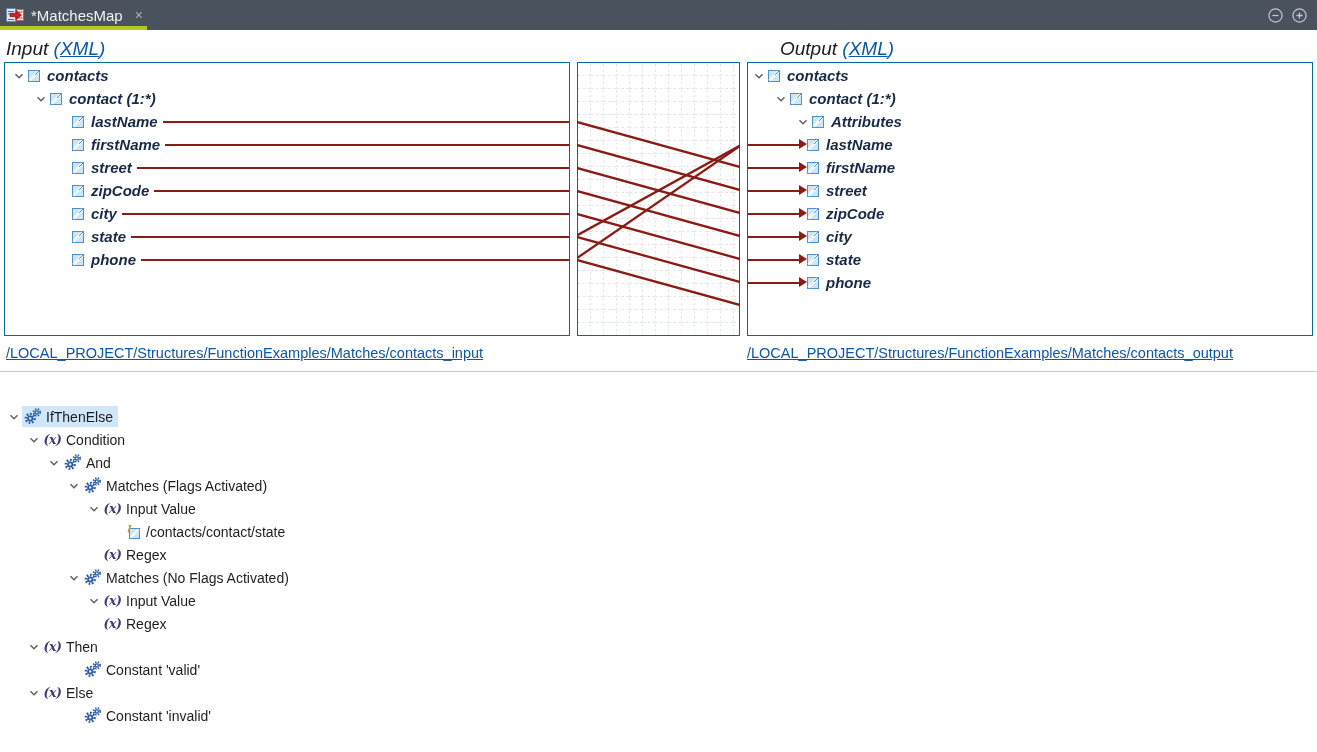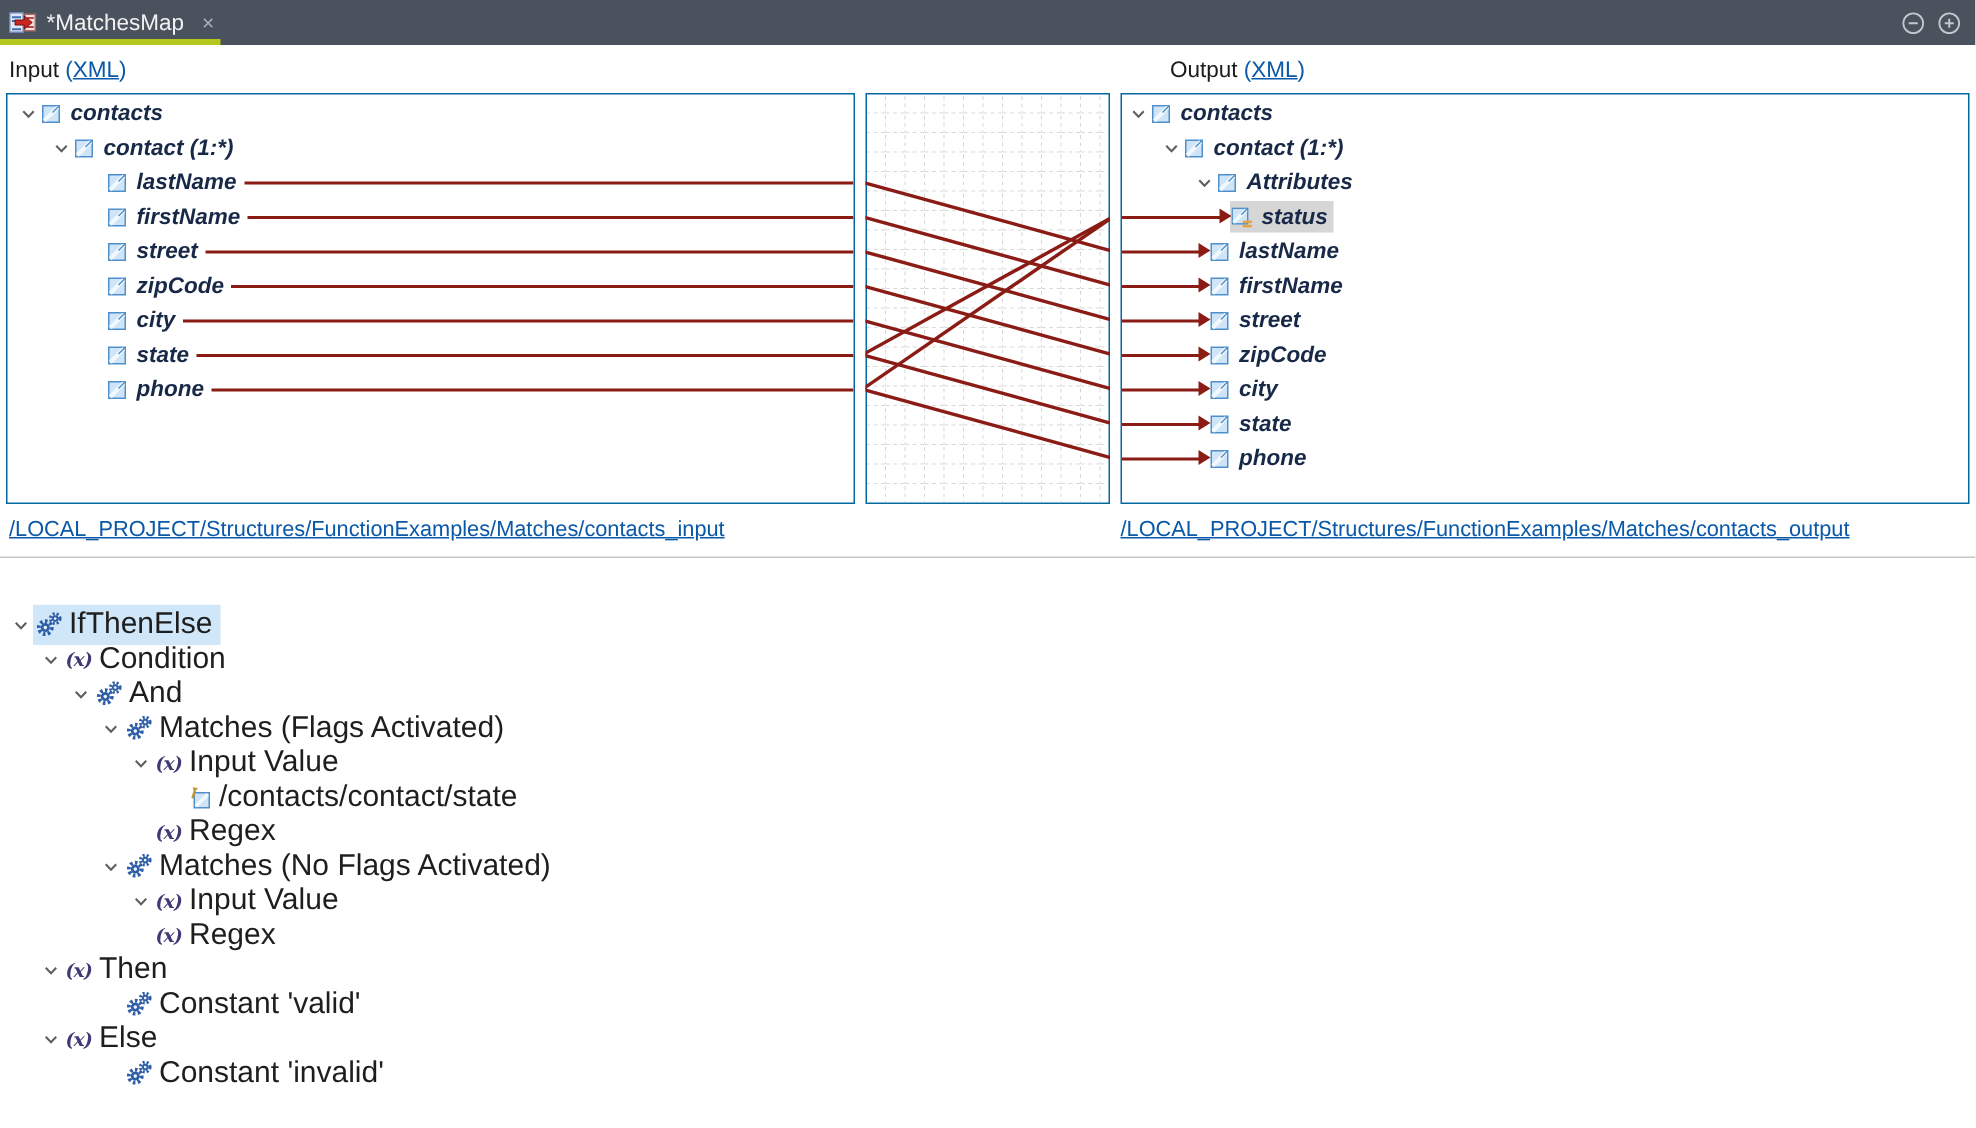--- a/index.html
+++ b/index.html
@@ -12,21 +12,21 @@
               background:#4a525d; display:flex; align-items:center; }
   .doc-tab { position:relative; height:30px; display:flex; align-items:center;
              padding:0 10px 0 6px; color:#f2f2f2; font-size:15px; cursor:default; }
   .doc-tab .ticon { display:flex; margin-right:7px; }
   .doc-tab .tclose { margin-left:12px; color:#aab0b7; font-size:14px; }
   .tab-underline { position:absolute; left:0; bottom:0; width:147px; height:4px; background:#b3c71d; }
   .tb-actions { position:absolute; right:10px; top:0; height:30px; display:flex; align-items:center; gap:9px; }
   .tb-actions span { display:flex; }
 
   
-  .pane-label { position:absolute; top:38px; font-size:15px; color:#1b1b1b; white-space:nowrap; }
+  .pane-label { position:absolute; top:38px; font-size:19px; color:#1b1b1b; white-space:nowrap;font-style:italic; }
   .pane-label .lnk { color:#0a58a8; }
   .pane-label .lnk u { text-decoration:underline; }
   #input-label { left:6px; }
   #output-label { left:748px;margin-left:32px; }
 
   .panel { position:absolute; top:62px; height:274px; background:#fff; border:1px solid #0369a1; }
   #input-panel  { left:4px;   width:566px; }
   #middle-panel { left:577px; width:163px; }
   #output-panel { left:747px; width:566px; }
   #middle-panel svg { position:absolute; left:-1px; top:-1px; }
@@ -56,21 +56,21 @@
   .vtab { font-size:15px; color:#1a1a1a; padding:0 9px; display:flex; align-items:center;
           border-right:1px solid #c9c9c9; background:transparent; }
   .vtab.active { font-weight:bold; background:#ffffff; border:1px solid #777777; border-bottom:1px solid #ffffff;
                  margin-bottom:-1px; position:relative; z-index:2; }
 
   
   .ftree { position:absolute; left:0; top:403px; width:1317px; bottom:0; padding-top:2px; overflow:hidden; }
   .frow { display:flex; align-items:center; height:23px; white-space:nowrap; }
   .fpad { flex:none; height:1px; }
   .ficon { flex:none; width:21px; display:flex; align-items:center; justify-content:center; margin-right:3px; }
-  .flabel { font-size:20px; color:#1e1e1e; }
+  .flabel { font-size:14px; color:#1e1e1e; }
   .fsel { display:flex; align-items:center; background:#cfe7f8; padding:2px 5px 2px 0; }
   .fx { font-family:"DejaVu Serif", serif; font-style:italic; font-weight:bold;
         font-size:12.5px; color:#3f3a75; letter-spacing:-0.5px; }
 </style>
 </head>
 <body>
 
 <div id="app">
 
   <div class="titlebar">
@@ -298,38 +298,20 @@
           <span class="sicon">
             <svg width="14" height="14" viewBox="0 0 14 14">
               <rect x="1.5" y="1.5" width="11" height="11" fill="#cfe5f7" stroke="#4e8fcc"></rect>
               <path d="M11.5 2.5 L2.5 11.5" stroke="#f2f9fe" stroke-width="2.6"></path>
               <path d="M12 2 L8 6" stroke="#4e8fcc" stroke-width="1"></path>
             </svg>
           </span>
           <span class="slabel">Attributes</span>
         </div>
         <div class="srow">
-          <div class="oline" style="width: 72px;">
-            <div class="oline-bar" style="background: rgb(138, 28, 21);"></div>
-            <div class="oline-arrow" style="border-left-color: rgb(138, 28, 21);"></div>
-          </div>
-          <span class="ssel">
-            <span class="sicon">
-              <svg width="16" height="16" viewBox="0 0 16 16">
-                <rect x="0.5" y="1.5" width="11" height="11" fill="#cfe5f7" stroke="#4e8fcc"></rect>
-                <path d="M10.5 2.5 L1.5 11.5" stroke="#f2f9fe" stroke-width="2.6"></path>
-                <path d="M11 2 L7 6" stroke="#4e8fcc" stroke-width="1"></path>
-                <rect x="8" y="10.2" width="6.5" height="1.8" fill="#e6a23c"></rect>
-                <rect x="8" y="13.2" width="6.5" height="1.8" fill="#e6a23c"></rect>
-              </svg>
-            </span>
-            <span class="slabel">status</span>
-          </span>
-        </div>
-        <div class="srow">
           <div class="oline" style="width: 58px;">
             <div class="oline-bar" style="background: rgb(138, 28, 21);"></div>
             <div class="oline-arrow" style="border-left-color: rgb(138, 28, 21);"></div>
           </div>
           <span class="sicon">
             <svg width="14" height="14" viewBox="0 0 14 14">
               <rect x="1.5" y="1.5" width="11" height="11" fill="#cfe5f7" stroke="#4e8fcc"></rect>
               <path d="M11.5 2.5 L2.5 11.5" stroke="#f2f9fe" stroke-width="2.6"></path>
               <path d="M12 2 L8 6" stroke="#4e8fcc" stroke-width="1"></path>
             </svg>

